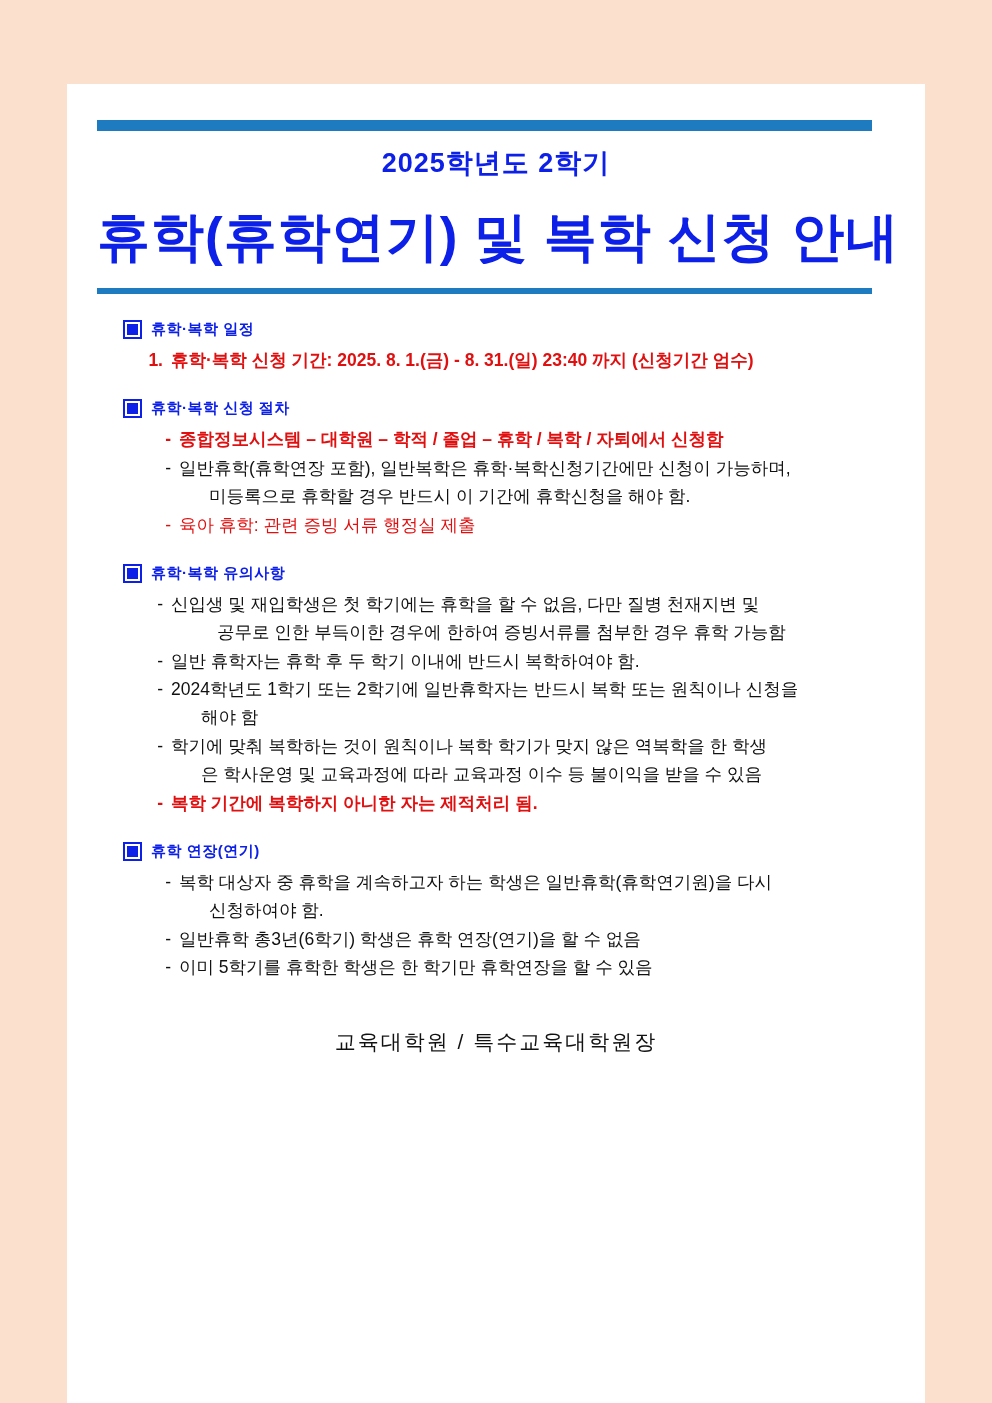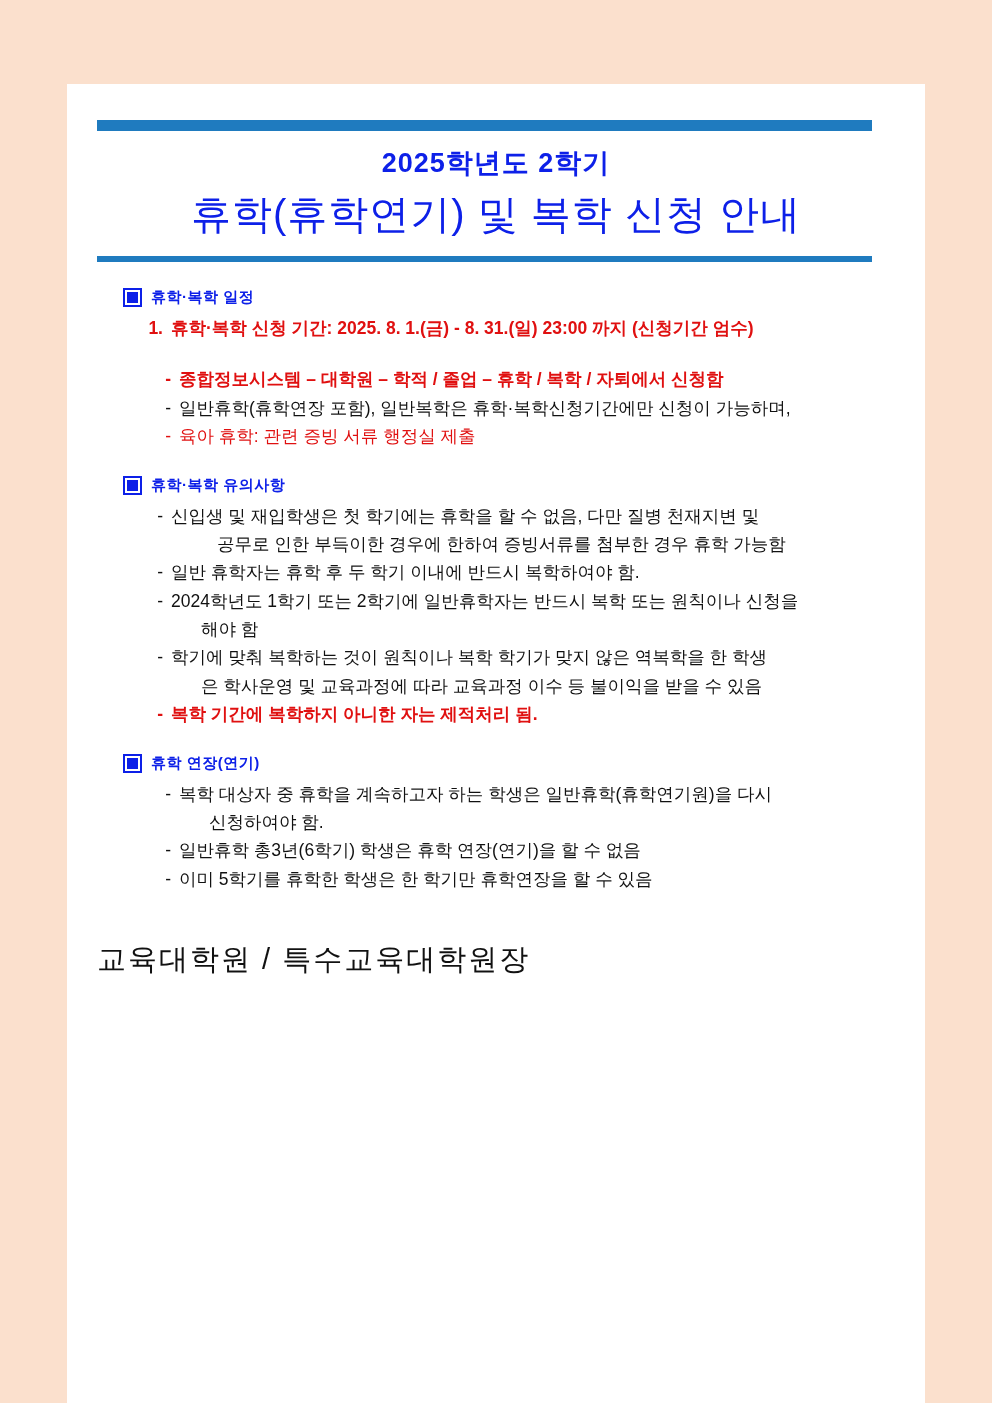--- a/index.html
+++ b/index.html
@@ -38,24 +38,24 @@
     padding-top: 14px;
   }
   .title-small {
     color: #0d20e8;
     font-weight: bold;
     font-size: 27px;
     letter-spacing: 1px;
   }
   .title-big {
     color: #0d20e8;
-    font-weight: normal;
-    font-size: 40px;
+    font-weight: bold;
+    font-size: 53px;
     letter-spacing: 1px;
-    margin-top: 6px;
+    margin-top: 21px;
     white-space: nowrap;
   }
   .under-rule {
     width: 775px;
     height: 6px;
     background: #1f7bbf;
     margin-top: 14px;
   }
   .section {
     margin-top: 26px;
@@ -120,21 +120,22 @@
     padding-left: 46px;
   }
   .date {
     text-align: center;
     font-size: 21px;
     color: #111;
     margin-top: 50px;
     letter-spacing: 1px;
   }
   .signature {
-    font-size: 29px;
+    text-align: center;
+    font-size: 21px;
     color: #111;
     margin-top: 48px;
     letter-spacing: 2px;
   }
 </style>
 </head>
 <body>
 
 <div class="page">
   <div class="inner">
@@ -148,35 +149,43 @@
     <div class="under-rule"></div>
 
     <div class="section">
       <div class="section-head">
         <span class="sq"></span>
         <span class="section-title">휴학·복학 일정</span>
       </div>
       <div class="lines">
         <div class="line ind-1">
           <span class="mk red-bold">1.</span>
-          <span class="tx red-bold">휴학·복학 신청 기간: 2025.  8.  1.(금) - 8. 31.(일) 23:00 까지 (신청기간 엄수)</span>
-        </div>
-      </div>
-    </div>
-
-    <div class="section">
+          <span class="tx red-bold">휴학·복학 신청 기간: 2025.  8.  1.(금) - 8. 31.(일) 23:40 까지 (신청기간 엄수)</span>
+        </div>
+      </div>
+    </div>
+
+    <div class="section">
+      <div class="section-head">
+        <span class="sq"></span>
+        <span class="section-title">휴학·복학 신청 절차</span>
+      </div>
       <div class="lines">
         <div class="line ind-2">
           <span class="mk red-bold">-</span>
           <span class="tx red-bold">종합정보시스템 – 대학원 – 학적 / 졸업 – 휴학 / 복학 / 자퇴에서 신청함</span>
         </div>
         <div class="line ind-2">
           <span class="mk">-</span>
           <span class="tx">일반휴학(휴학연장 포함), 일반복학은 휴학·복학신청기간에만 신청이 가능하며,</span>
         </div>
+        <div class="line ind-2 cont">
+          <span class="mk"></span>
+          <span class="tx">미등록으로 휴학할 경우 반드시 이 기간에 휴학신청을 해야 함.</span>
+        </div>
         <div class="line ind-2">
           <span class="mk red">-</span>
           <span class="tx red">육아 휴학: 관련 증빙 서류 행정실 제출</span>
         </div>
       </div>
     </div>
 
     <div class="section">
       <div class="section-head">
         <span class="sq"></span>

